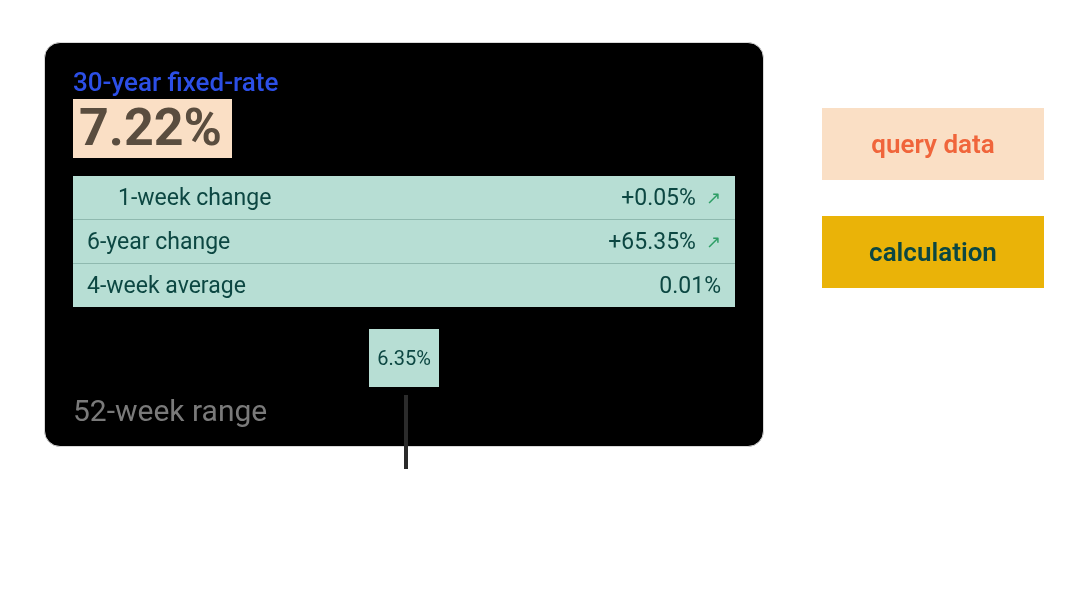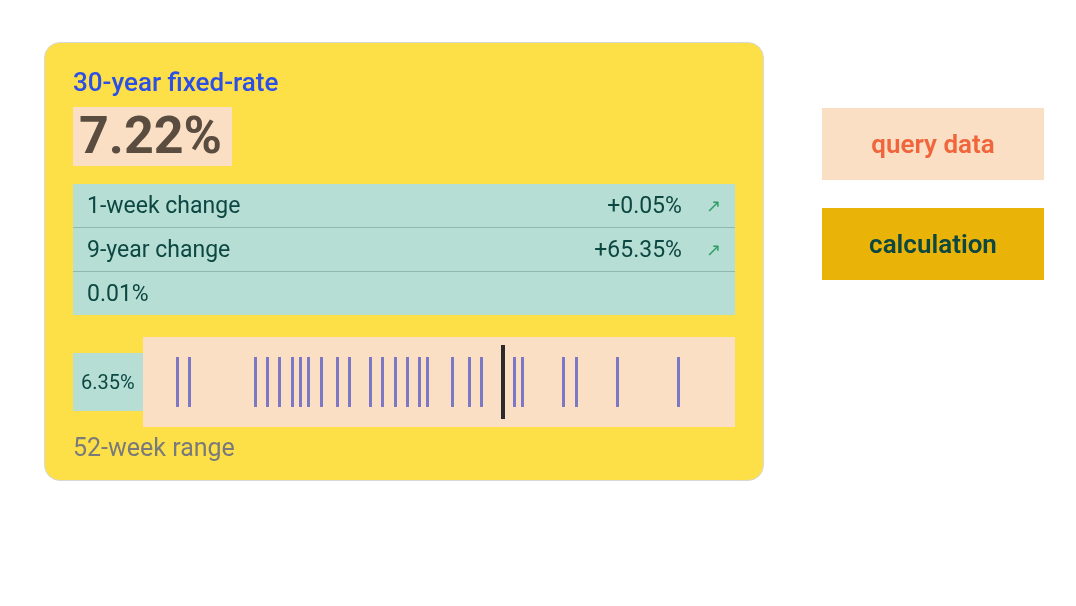--- a/index.html
+++ b/index.html
@@ -8,64 +8,65 @@
     background: #ffffff;
     width: 1076px;
     height: 606px;
     position: relative;
   }
   .card {
     position: absolute;
     left: 44px;
     top: 42px;
     width: 720px;
-    background: #fde047;
+    background: #000000;
     border: 1px solid #d8d8d8;
     border-radius: 16px;
     padding: 24px 28px 18px 28px;
   }
   .title {
     color: #2c4fe6;
     font-size: 26px;
     font-weight: 500;
   }
   .big-rate {
     display: inline-block;
     background: #fadfc5;
     padding: 0 10px 2px 6px;
     font-size: 52px;
     font-weight: 700;
     color: #5a4d3f;
-    margin-top: 10px;
+    margin-top: 2px;
     margin-bottom: 18px;
     line-height: 1.1;
   }
   .stats {
     background: #b7ded4;
     width: 100%;
   }
   .stat-row {
     display: flex;
     align-items: center;
     justify-content: space-between;
     padding: 8px 14px;
     border-top: 1px solid #8fb9af;
     color: #0c4742;
     font-size: 23px;
   }
-  .stat-row:first-child { border-top: none; }
+  .stat-row:first-child { border-top: none; margin-left: 31px; }
   .stat-label { color: #0c4742; }
-  .stat-right { display: flex; align-items: center; gap: 24px; }
+  .stat-right { display: flex; align-items: center; gap: 10px; }
   .stat-value { color: #0c4742; font-variant-numeric: tabular-nums; }
   .arrow-up { color: #2e9e66; font-size: 18px; }
   .range-wrap {
     display: flex;
     align-items: center;
     margin-top: 22px;
     width: 100%;
+    flex-direction: column;
   }
   .range-end {
     background: #b7ded4;
     color: #0c4742;
     font-size: 20px;
     padding: 10px 8px;
     height: 58px;
     display: flex;
     align-items: center;
   }
@@ -85,31 +86,31 @@
   }
   .marker {
     position: absolute;
     top: 8px;
     width: 4px;
     height: 74px;
     background: #2b2b2b;
   }
   .range-caption {
     color: #7a7a7a;
-    font-size: 25px;
+    font-size: 30px;
     margin-top: 6px;
   }
   
   .legend {
     position: absolute;
     left: 822px;
     top: 108px;
     display: flex;
     flex-direction: column;
-    gap: 28px;
+    gap: 36px;
   }
   .legend-item {
     width: 222px;
     height: 72px;
     display: flex;
     align-items: center;
     justify-content: center;
     font-size: 26px;
     font-weight: 600;
   }
@@ -125,27 +126,28 @@
 
   <div class="stats">
     <div class="stat-row">
       <span class="stat-label">1-week change</span>
       <span class="stat-right">
         <span class="stat-value">+0.05%</span>
         <span class="arrow-up">↗</span>
       </span>
     </div>
     <div class="stat-row">
-      <span class="stat-label">9-year change</span>
+      <span class="stat-label">6-year change</span>
       <span class="stat-right">
         <span class="stat-value">+65.35%</span>
         <span class="arrow-up">↗</span>
       </span>
     </div>
     <div class="stat-row">
+      <span class="stat-label">4-week average</span>
       <span class="stat-right">
         <span class="stat-value">0.01%</span>
       </span>
     </div>
   </div>
 
   <div class="range-wrap">
     <div class="range-end">6.35%</div>
     <div class="strip" id="strip">
         <div class="tick" style="left: 5.55556%;"></div>

